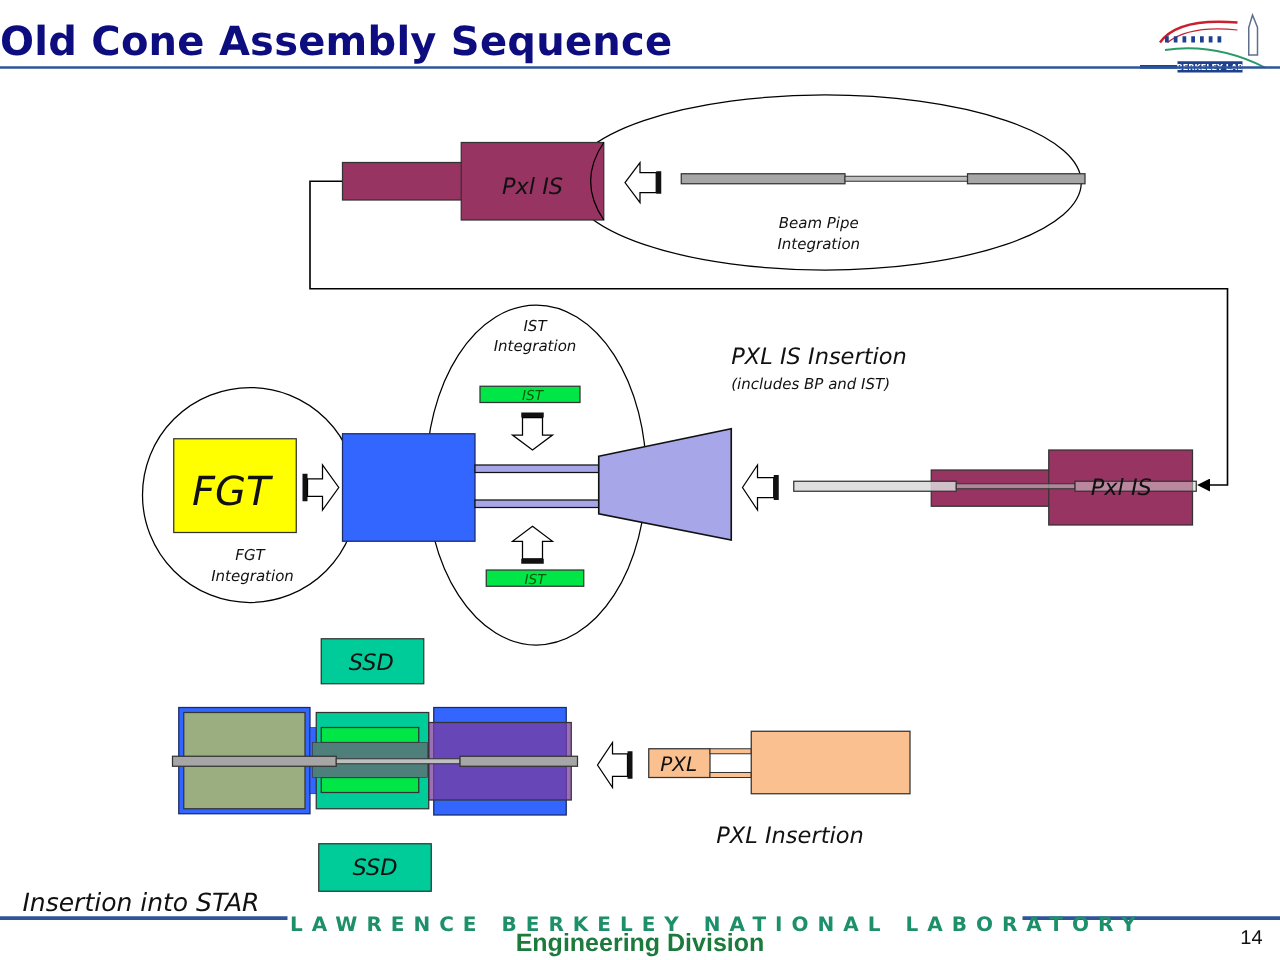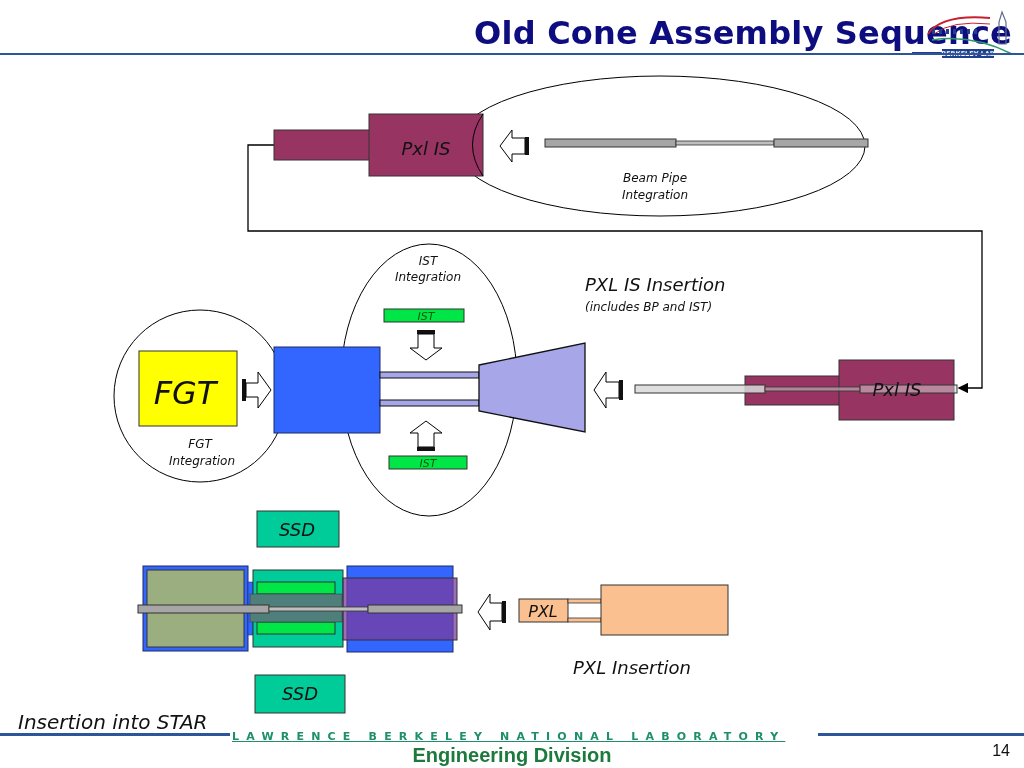--- a/index.html
+++ b/index.html
@@ -1,20 +1,20 @@
 <!DOCTYPE html>
 <html><head>
 <meta charset="utf-8">
 <style>
   html, body { margin:0; padding:0; background:#ffffff; }
   body { width:1024px; height:768px; position:relative; overflow:hidden; font-family:"DejaVu Sans", sans-serif; }
-  .title { position:absolute; left:0; width:1012px; top:14px; text-align:right; font-size:32px; font-weight:bold; color:#0d0d80; letter-spacing:0.2px; }
+  .title { position:absolute; left:0; width:1012px; top:14px; text-align:left; font-size:32px; font-weight:bold; color:#0d0d80; letter-spacing:0.2px; }
   .abs { position:absolute; }
   svg text { font-family:"DejaVu Sans", sans-serif; }
-  .footer-lab { position:absolute; left:232px; top:730px; width:584px; font-family:"DejaVu Sans", sans-serif; font-weight:bold; font-size:11px; letter-spacing:7.2px; color:#1d8f6a; white-space:nowrap;text-decoration:underline; }
+  .footer-lab { position:absolute; left:232px; top:730px; width:584px; font-family:"DejaVu Sans", sans-serif; font-weight:bold; font-size:16px; letter-spacing:7.2px; color:#1d8f6a; white-space:nowrap; }
   .footer-div { position:absolute; left:400px; top:744px; width:224px; text-align:center; font-family:"Liberation Sans", sans-serif; font-weight:bold; font-size:20px; color:#1b7a3c; }
   .page-num { position:absolute; left:960px; top:742px; width:50px; text-align:right; font-family:"Liberation Sans", sans-serif; font-size:16px; color:#111; }
   .insertion-star { position:absolute; left:18px; top:710px; font-size:20px; font-style:italic; color:#111; }
 </style>
 </head>
 <body>
 
 <div class="title">Old Cone Assembly Sequence</div>
 
 <svg class="abs" style="left:912px;top:4px" width="110" height="58">

